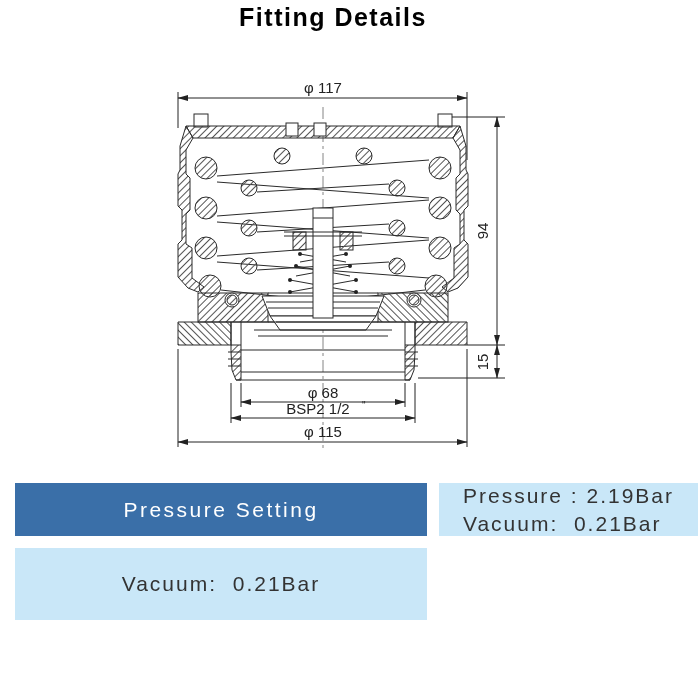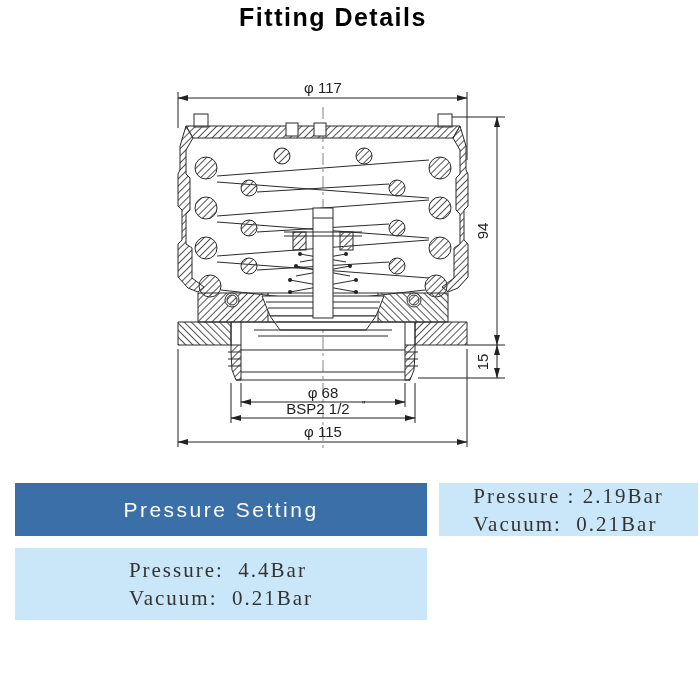--- a/index.html
+++ b/index.html
@@ -27,21 +27,21 @@
   .cell{
     display:flex; align-items:center; justify-content:center;
     font-size:21px; letter-spacing:2px;
   }
   .cell.head{
     background:#3a6fa8; color:#ffffff; letter-spacing:2.5px;
   }
   .cell.body{
     background:#c9e7f8; color:#333333;
   }
-  .pressure-lines{ display:inline-block; text-align:left;font-family:Liberation Serif, serif; }
+  .pressure-lines{ display:inline-block; text-align:left; }
   .pressure-lines div{ white-space:pre; line-height:28px; }
   .partno{ white-space:pre; }
 </style>
 </head>
 <body>
 
 <div class="page-title">Fitting Details</div>
 
 <div class="drawing-wrap">
 <svg width="700" height="395" viewBox="0 75 700 395" xmlns="http://www.w3.org/2000/svg">
@@ -220,17 +220,16 @@
 
   <div class="cell body">
     <div class="pressure-lines">
       <div>Pressure : 2.19Bar</div>
       <div>Vacuum:  0.21Bar</div>
     </div>
   </div>
 
   <div class="cell body">
     <div class="pressure-lines">
-      <div>Pressure:  4.4Bar</div>
       <div>Vacuum:  0.21Bar</div>
     </div>
   </div>
 </div>
 
 </body></html>

